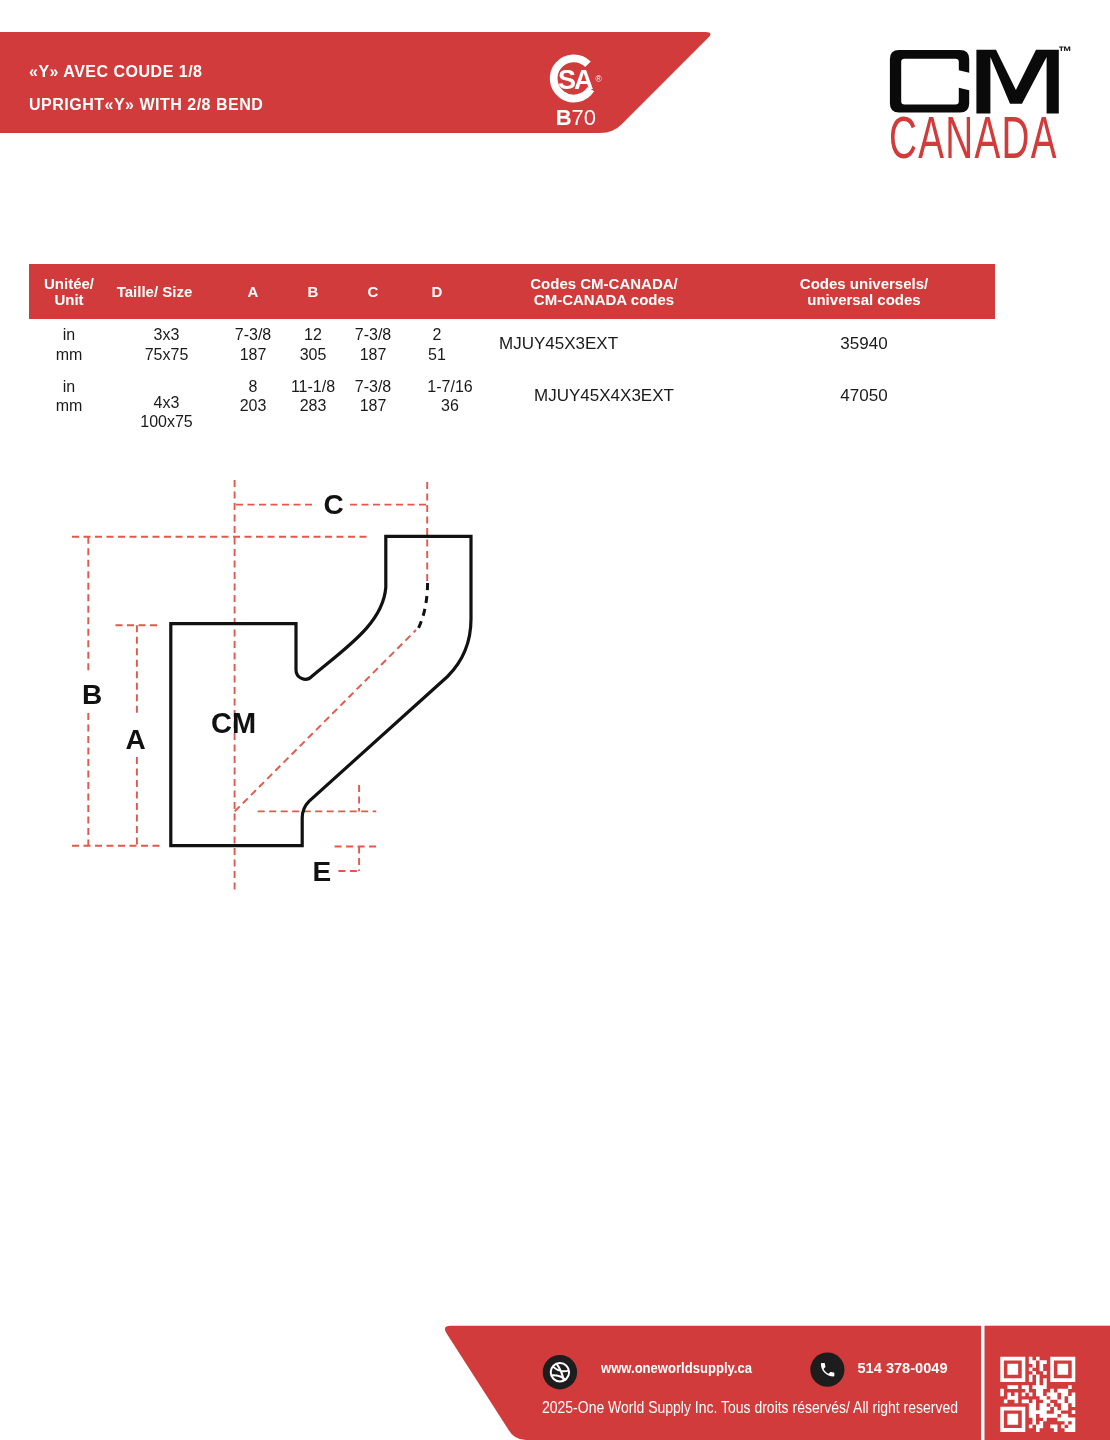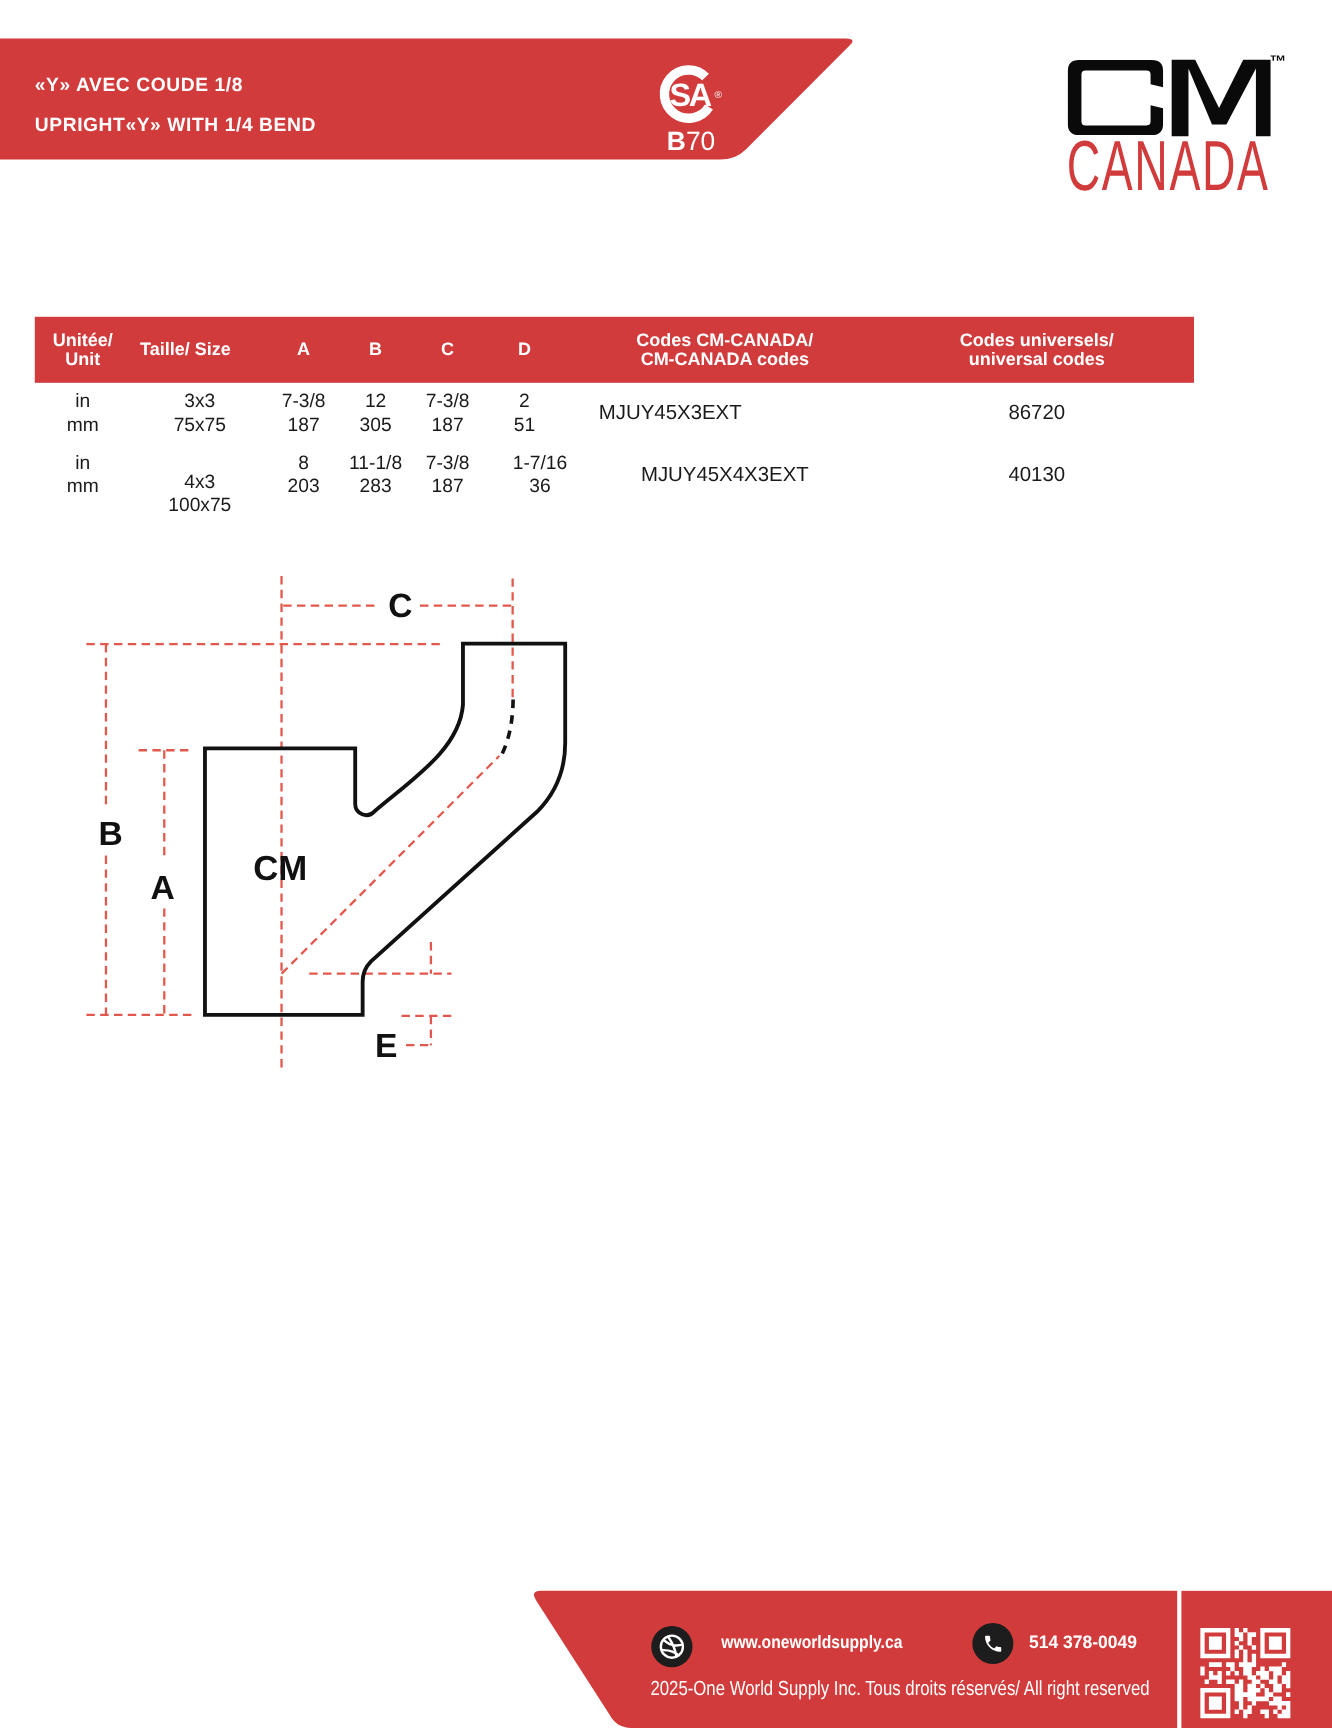--- a/index.html
+++ b/index.html
@@ -10,21 +10,21 @@
 </style>
 </head>
 <body>
 
 <svg class="abs" style="left:0;top:0;" width="1110" height="200" viewBox="0 0 1110 200">
   <path d="M0,32 L705,32 Q714,32 708.2,37.8 L621.5,124.5 Q613,133 600,133 L0,133 Z" fill="#d23b3b"></path>
 </svg>
 
 <div class="abs" style="left:29px;top:56px;color:#fff;font-weight:bold;font-size:16px;line-height:32.5px;letter-spacing:0.5px;">
   <div>«Y» AVEC COUDE 1/8</div>
-  <div>UPRIGHT«Y» WITH 1/4 BEND</div>
+  <div>UPRIGHT«Y» WITH 2/8 BEND</div>
 </div>
 
 <svg class="abs" style="left:540px;top:40px;" width="90" height="95" viewBox="0 0 90 95">
   <g>
     <path d="M48,24.2 A20.1,20.1 0 1 0 50.8,49.1" fill="none" stroke="#fff" stroke-width="7.8"></path>
     <text x="18" y="48.5" fill="#fff" font-size="27" font-weight="bold" letter-spacing="-2">SA</text>
     <text x="55.5" y="41.5" fill="#fff" font-size="8.5">®</text>
     <text x="15.7" y="85" fill="#fff" font-size="22" font-weight="bold">B<tspan font-weight="normal">70</tspan></text>
   </g>
 </svg>
@@ -65,32 +65,32 @@
   </div>
 
   <div class="abs" style="left:29px;top:325px;width:966px;color:#1a1a1a;font-size:16px;line-height:19.5px;">
     <div class="abs" style="left:0px;width:80px;text-align:center;">in<br>mm</div>
     <div class="abs" style="left:80px;width:115px;text-align:center;">3x3<br>75x75</div>
     <div class="abs" style="left:195px;width:58px;text-align:center;">7-3/8<br>187</div>
     <div class="abs" style="left:253px;width:62px;text-align:center;">12<br>305</div>
     <div class="abs" style="left:315px;width:58px;text-align:center;">7-3/8<br>187</div>
     <div class="abs" style="left:373px;width:70px;text-align:center;">2<br>51</div>
     <div class="abs" style="left:470px;width:210px;top:9.4px;text-align:left;font-size:17px;">MJUY45X3EXT</div>
-    <div class="abs" style="left:730px;width:210px;top:9.4px;text-align:center;font-size:17px;">86720</div>
+    <div class="abs" style="left:730px;width:210px;top:9.4px;text-align:center;font-size:17px;">35940</div>
   </div>
 
   <div class="abs" style="left:29px;top:376.5px;width:966px;color:#1a1a1a;font-size:16px;line-height:19.5px;">
     <div class="abs" style="left:0px;width:80px;text-align:center;">in<br>mm</div>
     <div class="abs" style="left:80px;width:115px;text-align:center;margin-top:16px;">4x3<br>100x75</div>
     <div class="abs" style="left:195px;width:58px;text-align:center;">8<br>203</div>
     <div class="abs" style="left:253px;width:62px;text-align:center;">11-1/8<br>283</div>
     <div class="abs" style="left:315px;width:58px;text-align:center;">7-3/8<br>187</div>
     <div class="abs" style="left:386px;width:70px;text-align:center;">1-7/16<br>36</div>
     <div class="abs" style="left:470px;width:210px;top:9px;text-align:center;font-size:17px;">MJUY45X4X3EXT</div>
-    <div class="abs" style="left:730px;width:210px;top:9px;text-align:center;font-size:17px;">40130</div>
+    <div class="abs" style="left:730px;width:210px;top:9px;text-align:center;font-size:17px;">47050</div>
   </div>
 </div>
 
 <svg class="abs" style="left:0;top:440px;" width="1110" height="480" viewBox="0 440 1110 480">
   <g fill="none" stroke="#e2584c" stroke-width="1.9" stroke-dasharray="7 4.5">
 
     <line x1="234.6" y1="480" x2="234.6" y2="891"></line>
 
     <g>
         <line x1="236" y1="504.6" x2="316" y2="504.6"></line>

